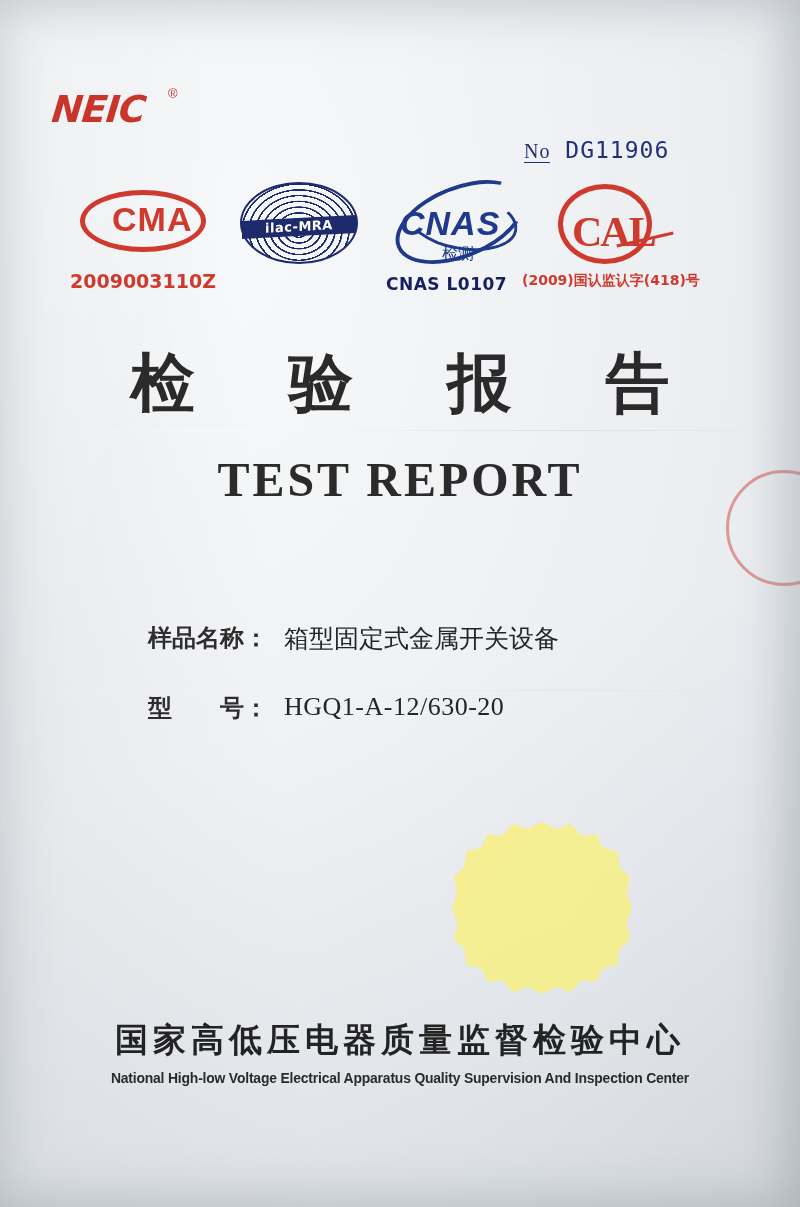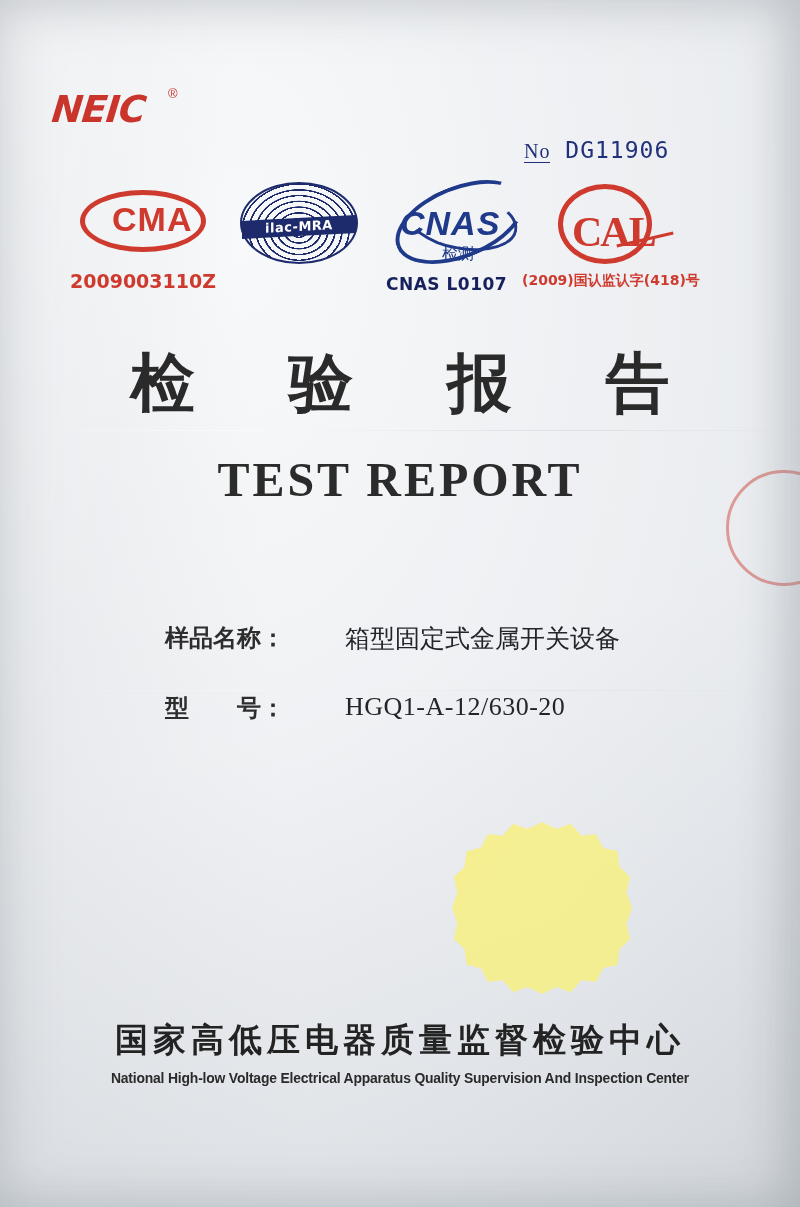--- a/index.html
+++ b/index.html
@@ -291,21 +291,21 @@
     font-family: "Liberation Serif", serif;
     font-weight: bold;
     font-size: 48px;
     letter-spacing: 3px;
     color: #2b2b2b;
   }
 
   
   .fields {
     position: absolute;
-    left: 165px;
+    left: 148px;
     top: 622px;
     width: 560px;
   }
   .field-row {
     position: relative;
     height: 70px;
   }
   .field-label {
     position: absolute;
     left: 0;
@@ -316,21 +316,20 @@
     color: #2d2d2d;
     white-space: pre;
   }
   .field-value {
     position: absolute;
     left: 136px;
     top: 0;
     font-family: "DejaVu Sans", "Liberation Sans", sans-serif;
     font-size: 25px;
     color: #23252b;
-    margin-left: 44px;
   }
   .field-value.mono {
     font-family: "Liberation Serif", serif;
     font-size: 26px;
     letter-spacing: 0.5px;
   }
 
   
   .seal-yellow {
     position: absolute;

